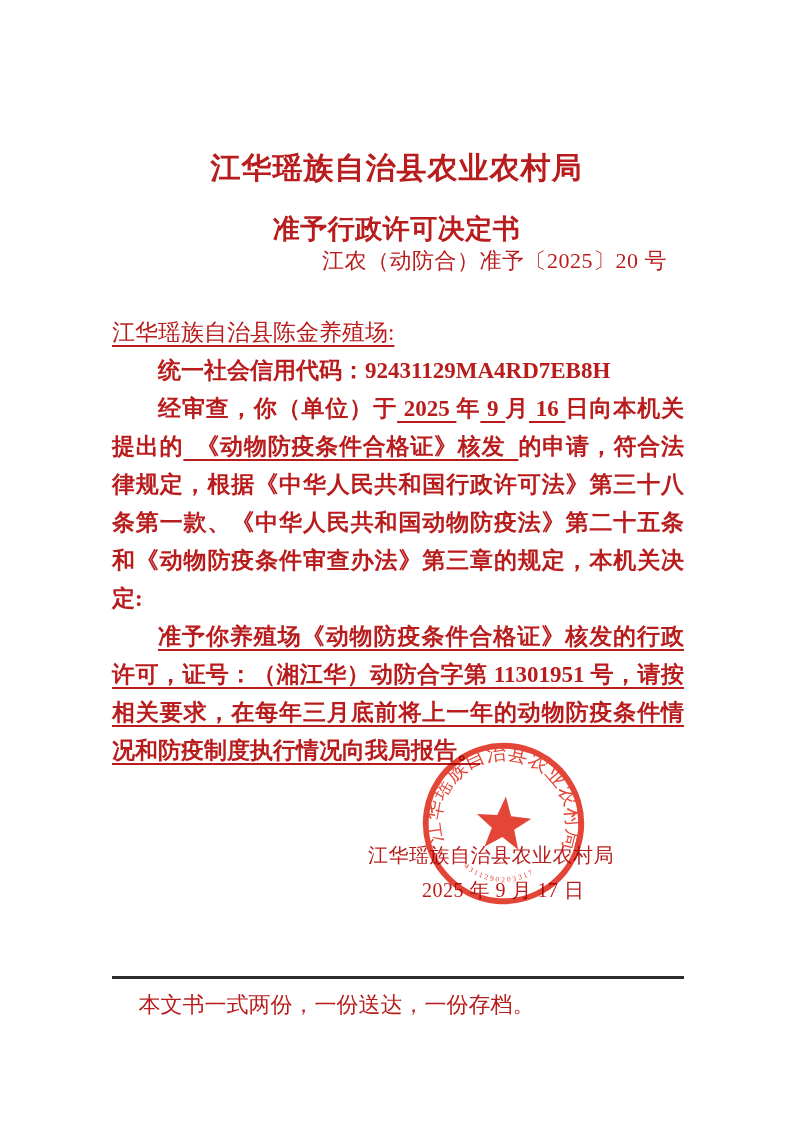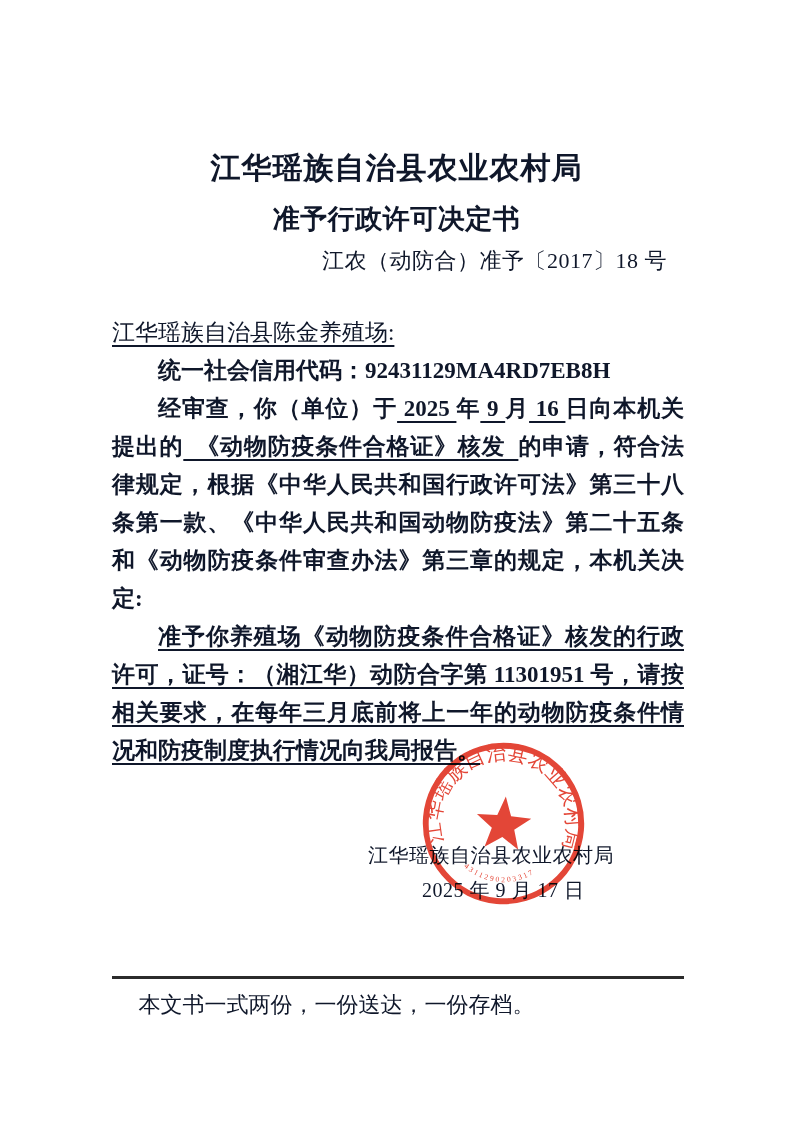--- a/index.html
+++ b/index.html
@@ -2,31 +2,31 @@
 <html><head>
 <meta charset="utf-8">
 <style>
   html,body{margin:0;padding:0;background:#ffffff;}
   .page{
     position:relative;
     width:793px;height:1122px;
     background:#ffffff;
     overflow:hidden;
     font-family:"Liberation Serif","DejaVu Serif",serif;
-    color:#0f172a;
+    color:#b91c1c;
   }
   .title1{
     position:absolute;top:148px;left:0;right:0;
     text-align:center;font-size:30px;font-weight:700;
     letter-spacing:1px;margin:0;
   }
   .title2{
     position:absolute;top:199px;left:0;right:0;
     text-align:center;font-size:27px;font-weight:700;
-    letter-spacing:0.5px;margin:2px;
+    letter-spacing:0.5px;margin:12px;
   }
   .docnum{
     position:absolute;top:246px;right:126px;
     font-size:22px;letter-spacing:0.5px;
   }
   .body{
     position:absolute;top:314px;left:112px;width:572px;
     font-size:23px;line-height:38px;text-align:justify;
   }
   .body p{margin:0;}
@@ -60,21 +60,21 @@
   }
 </style>
 </head>
 <body>
 
 <div class="page">
 
   <h1 class="title1">江华瑶族自治县农业农村局</h1>
   <h1 class="title2">准予行政许可决定书</h1>
 
-  <div class="docnum">江农（动防合）准予〔2017〕18 号</div>
+  <div class="docnum">江农（动防合）准予〔2025〕20 号</div>
 
   <div class="body">
     <p><span class="u">江华瑶族自治县陈金养殖场:</span></p>
     <p class="indent"><span>统一社会信用代码：</span><span>92431129MA4RD7EB8H</span></p>
     <p class="indent"><span>经审查，你（单位）于</span><span class="u">&nbsp;2025&nbsp;</span><span>年</span><span class="u">&nbsp;9&nbsp;</span><span>月</span><span class="u">&nbsp;16&nbsp;</span><span>日向本机关提出的</span><span class="u">&nbsp;&nbsp;《动物防疫条件合格证》核发&nbsp;&nbsp;</span><span>的申请，符合法律规定，根据《中华人民共和国行政许可法》第三十八条第一款、《中华人民共和国动物防疫法》第二十五条和《动物防疫条件审查办法》第三章的规定，本机关决定:</span></p>
     <p class="indent"><span class="u">准予你养殖场《动物防疫条件合格证》核发的行政许可，证号：（湘江华）动防合字第 11301951 号，请按相关要求，在每年三月底前将上一年的动物防疫条件情况和防疫制度执行情况向我局报告。</span></p>
   </div>
 
   <div class="sign-org">江华瑶族自治县农业农村局</div>
   <div class="sign-date">2025 年 9 月 17 日</div>

